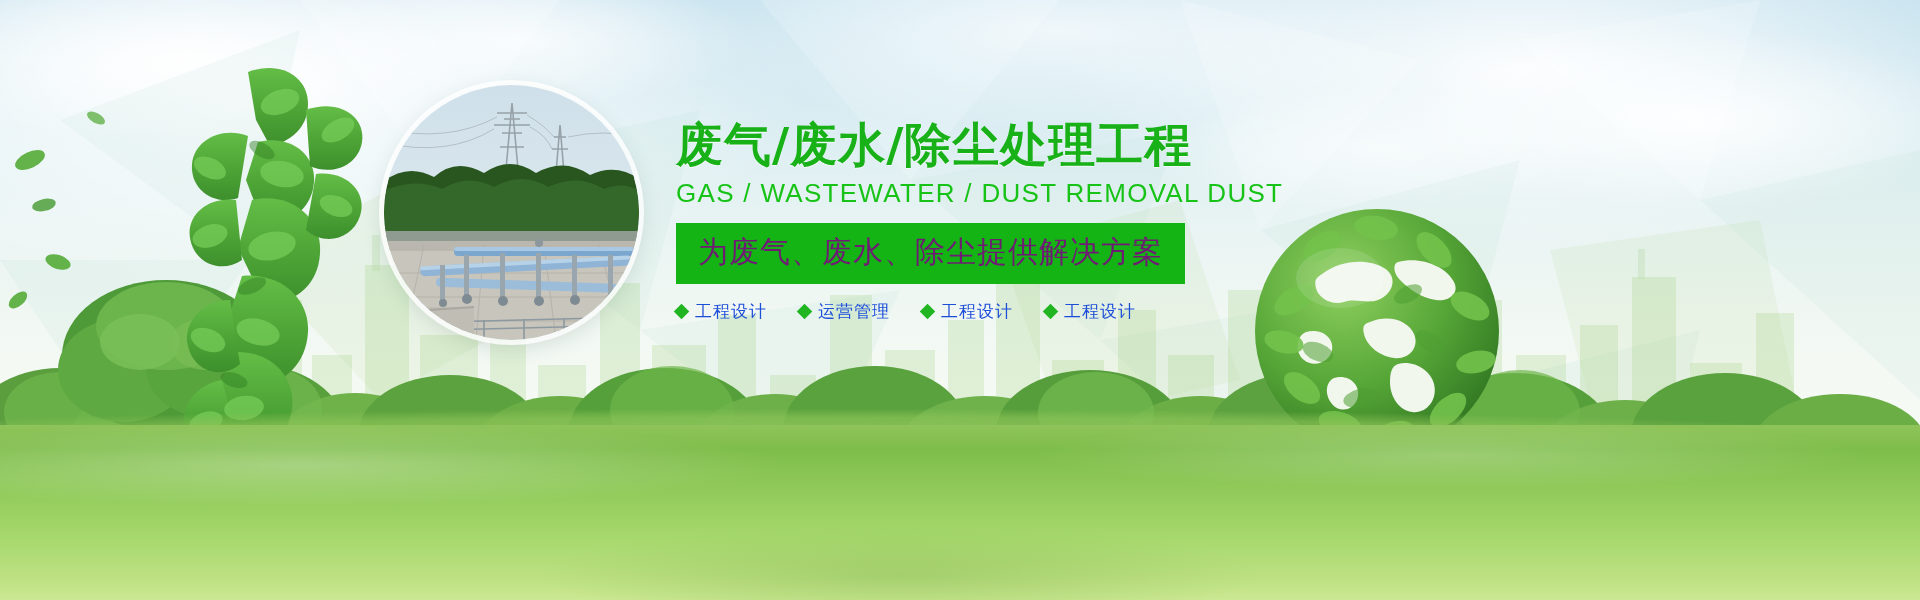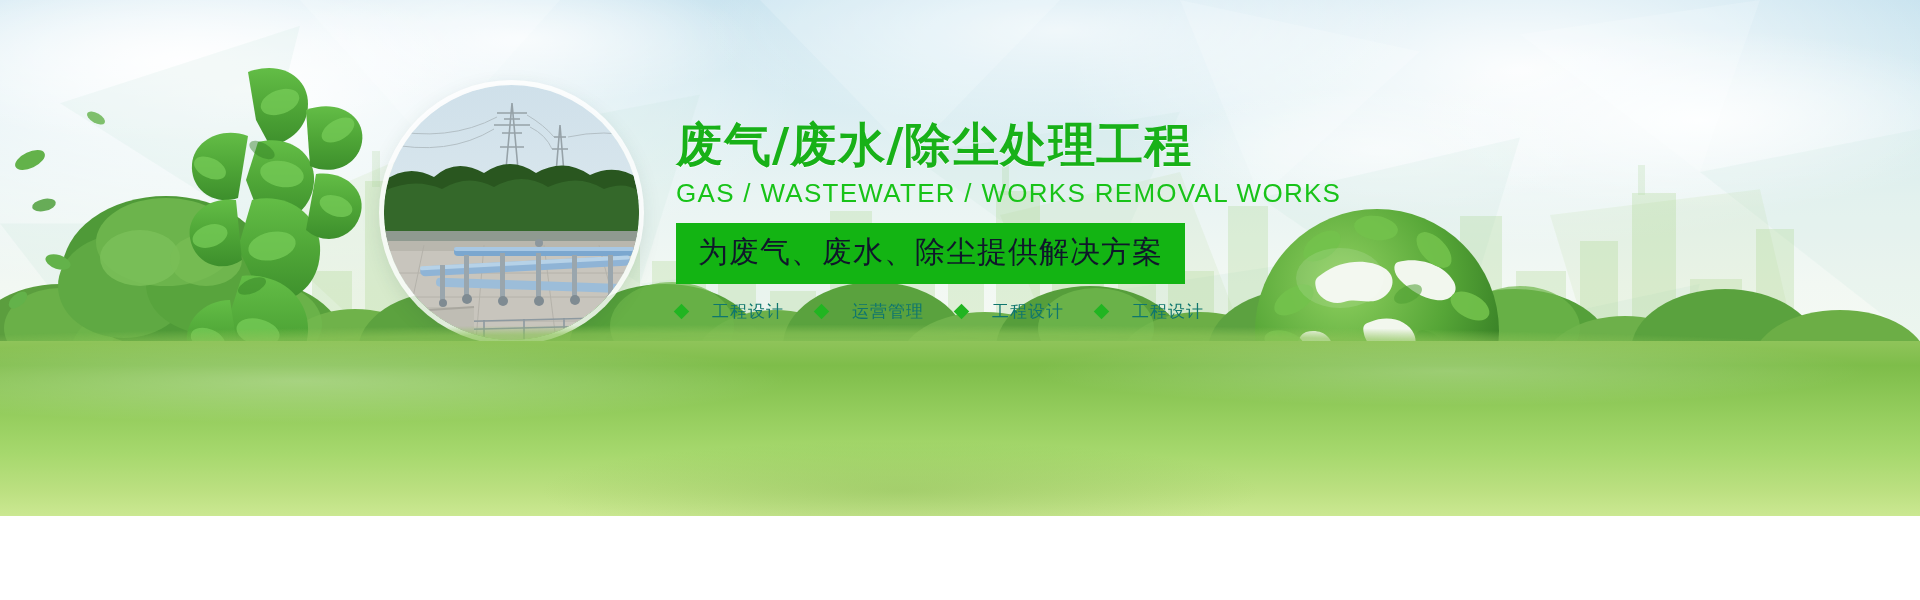--- a/index.html
+++ b/index.html
@@ -1,21 +1,21 @@
 <!DOCTYPE html>
 <html><head>
 <meta charset="utf-8">
 <style>
   html,body{margin:0;padding:0;}
   body{
     width:1920px;height:600px;overflow:hidden;
     font-family:"Liberation Sans","DejaVu Sans",sans-serif;
     background:#ffffff;
   }
-  #banner{position:relative;width:1920px;height:516px;overflow:hidden;}
+  #banner{position:relative;width:1920px;height:600px;overflow:hidden;}
 
   
   .sky{position:absolute;inset:0;
     background:
       radial-gradient(ellipse 900px 340px at 250px 90px, rgba(255,255,255,.95) 0%, rgba(255,255,255,0) 62%),
       radial-gradient(ellipse 760px 300px at 1520px 70px, rgba(255,255,255,.92) 0%, rgba(255,255,255,0) 60%),
       linear-gradient(180deg,#c8e3ef 0%,#d8ecf2 18%,#e9f4f3 38%,#f2f8f3 55%,#f6faf4 70%, #eef6ea 84%, #e4f1e0 100%);
   }
   .cloudband{position:absolute;left:0;right:0;top:0;height:330px;
     background:
@@ -82,28 +82,28 @@
   }
   .subline{
     margin-top:8px;font-size:26px;letter-spacing:1.3px;color:#18c318;white-space:nowrap;
     font-family:"Liberation Sans","DejaVu Sans",sans-serif;font-weight:400;
   }
   .greenbar{
     margin-top:14px;display:inline-block;background:#13b413;
     padding:9px 22px 11px 22px;
   }
   .greenbar .bartext{
-    font-size:30px;letter-spacing:1px;color:#0f172a;white-space:nowrap;
+    font-size:30px;letter-spacing:1px;color:#701a75;white-space:nowrap;
     font-family:"DejaVu Sans","Liberation Sans",sans-serif;
   }
   .features{margin-top:16px;display:flex;align-items:center;gap:32px;white-space:nowrap;}
   .feature{display:flex;align-items:center;gap:8px;}
   .dia{width:11px;height:11px;background:#21b521;transform:rotate(45deg);flex:0 0 auto;}
-  .flabel{font-size:17px;color:#0f766e;letter-spacing:1px;
-    font-family:"DejaVu Sans","Liberation Sans",sans-serif;margin-left:17px;}
+  .flabel{font-size:17px;color:#1d4ed8;letter-spacing:1px;
+    font-family:"DejaVu Sans","Liberation Sans",sans-serif;}
 </style>
 </head>
 <body>
 
 <div id="banner">
 
   <div class="sky"></div>
   <div class="cloudband"></div>
 
   <div class="facets">
@@ -438,21 +438,21 @@
       </g>
     </svg>
   </div>
   <div class="grasstop"></div>
   <div class="grass"></div>
 
   <div class="textblock">
 
     <div class="headline">废气/废水/除尘处理工程</div>
 
-    <div class="subline">GAS / WASTEWATER / WORKS REMOVAL WORKS</div>
+    <div class="subline">GAS / WASTEWATER / DUST REMOVAL DUST</div>
 
     <div class="greenbar">
       <span class="bartext">为废气、废水、除尘提供解决方案</span>
     </div>
 
     <div class="features">
       <div class="feature">
         <span class="dia"></span>
         <span class="flabel">工程设计</span>
       </div>

